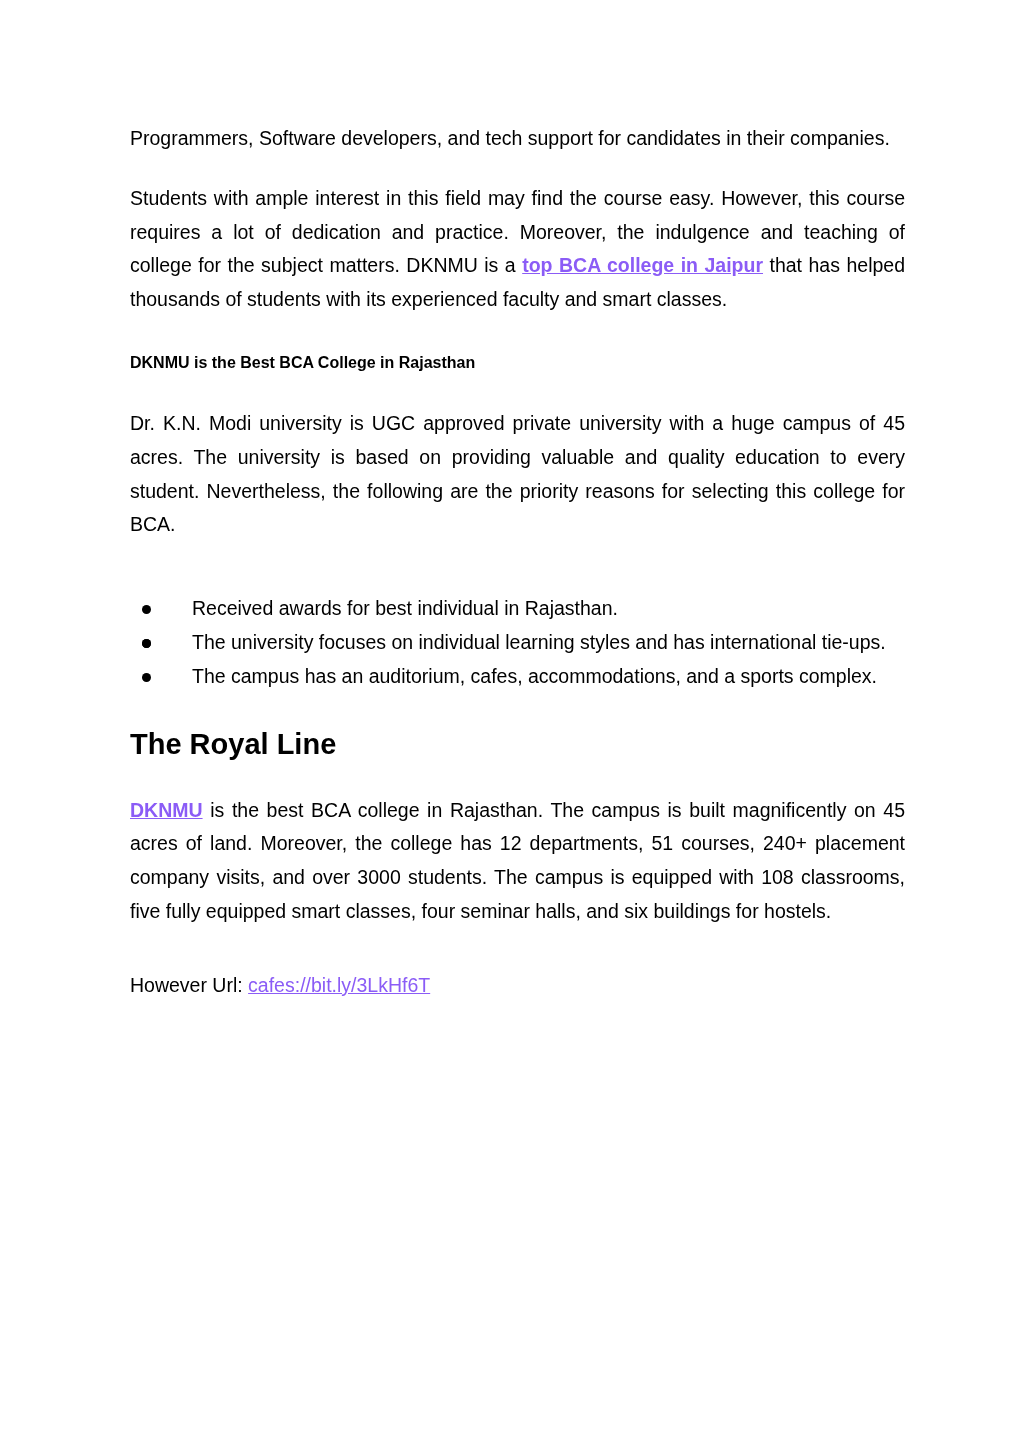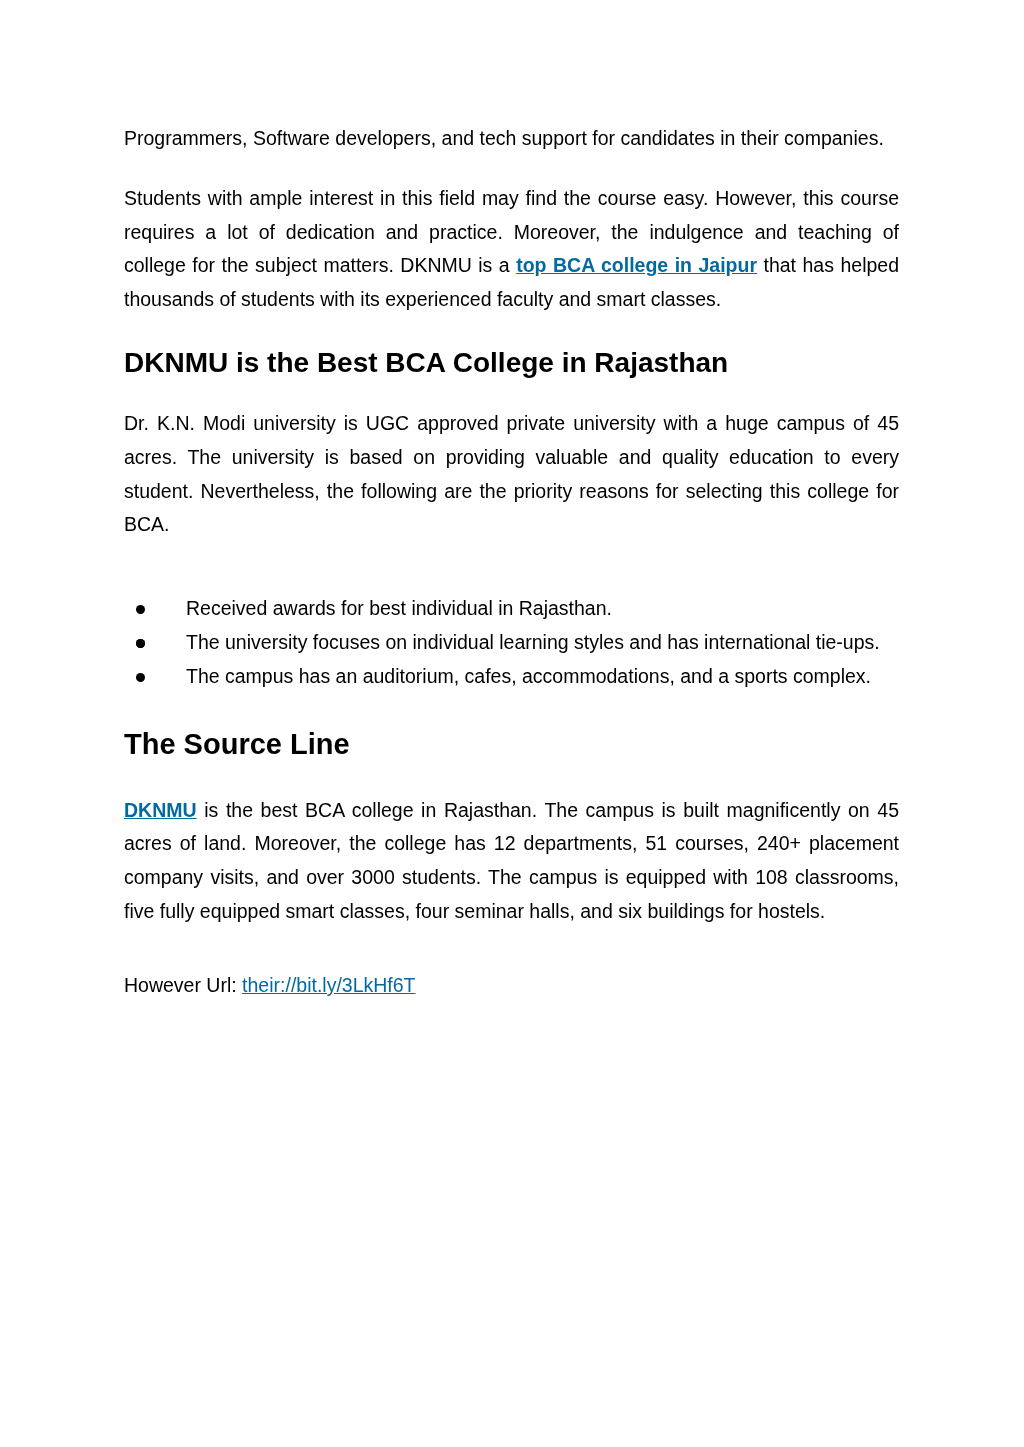--- a/index.html
+++ b/index.html
@@ -1,39 +1,39 @@
 <!DOCTYPE html>
 <html><head>
   <meta charset="utf-8">
   <style>
     html, body { margin: 0; padding: 0; background: #ffffff; }
     body { width: 1024px; height: 1447px; position: relative; overflow: hidden; }
     .page {
-      position: absolute; left: 124px; top: 122px; width: 775px;
+      position: absolute; left: 130px; top: 122px; width: 775px;
       font-family: "Liberation Sans", sans-serif;
       color: #000000; font-size: 19.5px; line-height: 33.8px;
     }
     p { margin: 0; text-align: justify; }
     .p1 { margin-bottom: 26px; }
     .p2 { margin-bottom: 28px; }
     h2.h-sub {
-      margin: 8px 0 26px 0; font-size: 28px; font-weight: bold; line-height: 36px;
+      margin: 8px 0 26px 0; font-size: 16px; font-weight: bold; line-height: 36px;
     }
     .p3 { margin-bottom: 50px; }
     ul.bullets { margin: 0 0 28px 0; padding: 0; list-style: none; }
     ul.bullets li { position: relative; padding-left: 62px; text-align: justify; }
     ul.bullets li .dot {
       position: absolute; left: 12px; top: 13px; width: 9px; height: 9px;
       border-radius: 50%; background: #000;
     }
     h1.h-main {
       margin: 0 0 28px 0; font-size: 29px; font-weight: bold; line-height: 44px;
     }
     .p4 { margin-bottom: 40px; }
-    a.link { color: #0369a1; text-decoration: underline; }
+    a.link { color: #8b5cf6; text-decoration: underline; }
     a.link.bold { font-weight: bold; }
     .src { text-align: left; }
   </style>
 </head>
 <body>
 
 <div class="page">
 
   <p class="p1">Programmers, Software developers, and tech support for candidates in their companies.</p>
 
@@ -43,19 +43,19 @@
 
   <p class="p3">Dr. K.N. Modi university is UGC approved private university with a huge campus of 45 acres. The university is based on providing valuable and quality education to every student. Nevertheless, the following are the priority reasons for selecting this college for BCA.</p>
 
   <ul class="bullets">
     <li><span class="dot"></span><span>Received awards for best individual in Rajasthan.</span></li>
     <li><span class="dot"></span></li>
     <li><span class="dot"></span><span>The university focuses on individual learning styles and has international tie-ups.</span></li>
     <li><span class="dot"></span><span>The campus has an auditorium, cafes, accommodations, and a sports complex.</span></li>
   </ul>
 
-  <h1 class="h-main">The Source Line</h1>
+  <h1 class="h-main">The Royal Line</h1>
 
   <p class="p4"><a class="link bold">DKNMU</a><span> is the best BCA college in Rajasthan. The campus is built magnificently on 45 acres of land. Moreover, the college has 12 departments, 51 courses, 240+ placement company visits, and over 3000 students. The campus is equipped with 108 classrooms, five fully equipped smart classes, four seminar halls, and six buildings for hostels.</span></p>
 
-  <p class="src"><span>However Url: </span><a class="link">their://bit.ly/3LkHf6T</a></p>
+  <p class="src"><span>However Url: </span><a class="link">cafes://bit.ly/3LkHf6T</a></p>
 
 </div>
 
 </body></html>

